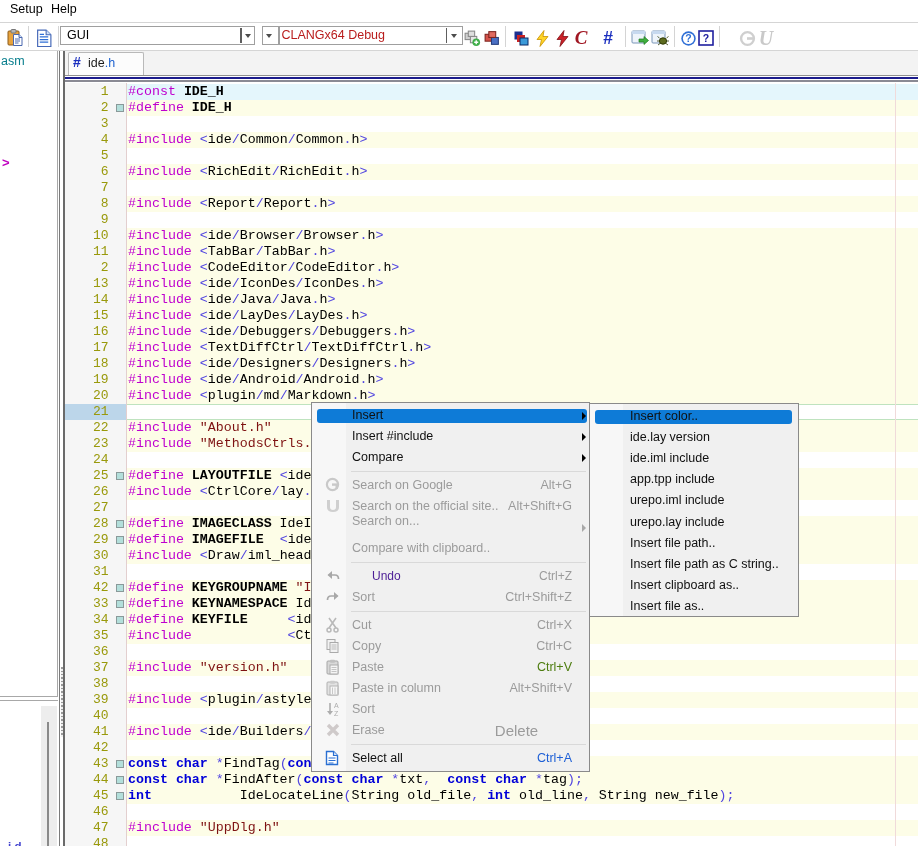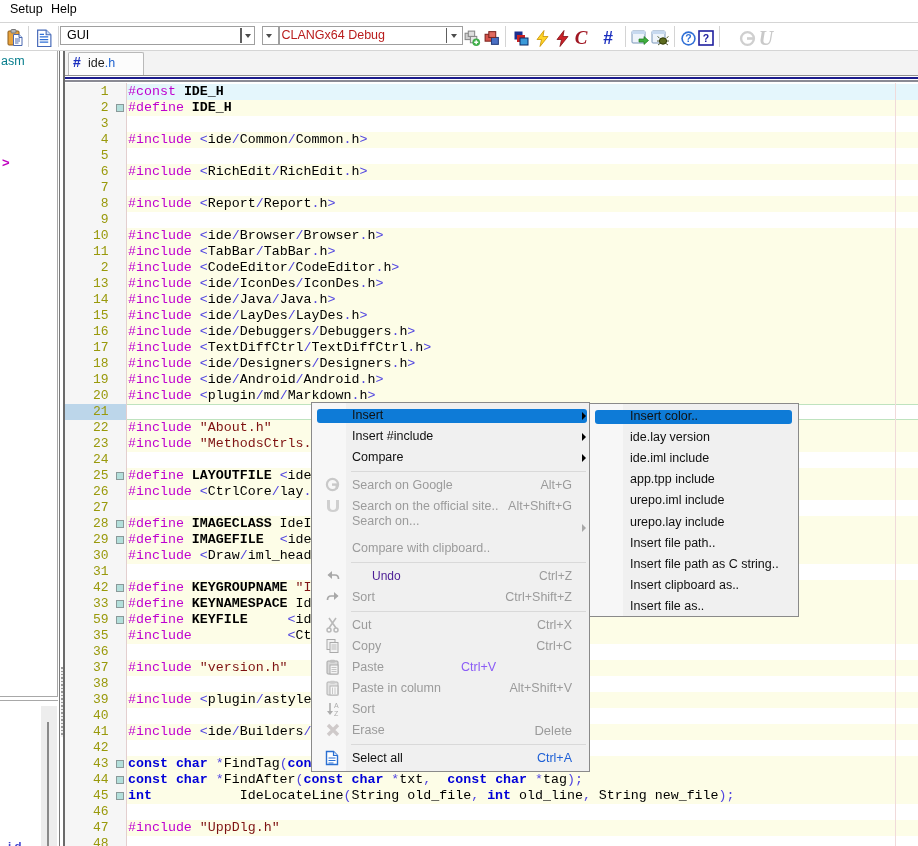--- a/index.html
+++ b/index.html
@@ -248,21 +248,21 @@
 <div class="ln" style="top:564px">31</div>
 <div class="row" style="top:580px;background:#fdfde7"></div>
 <div class="ln" style="top:580px">42</div>
 <div class="fold" style="top:584px"></div>
 <div class="code" style="top:580px"><span class="p">#define</span><span class="t">&nbsp;</span><span class="m">KEYGROUPNAME</span><span class="t">&nbsp;</span><span class="s">"Ide"</span></div>
 <div class="row" style="top:596px;background:#fdfde7"></div>
 <div class="ln" style="top:596px">33</div>
 <div class="fold" style="top:600px"></div>
 <div class="code" style="top:596px"><span class="p">#define</span><span class="t">&nbsp;</span><span class="m">KEYNAMESPACE</span><span class="t">&nbsp;IdeKeys</span></div>
 <div class="row" style="top:612px;background:#fdfde7"></div>
-<div class="ln" style="top:612px">59</div>
+<div class="ln" style="top:612px">34</div>
 <div class="fold" style="top:616px"></div>
 <div class="code" style="top:612px"><span class="p">#define</span><span class="t">&nbsp;</span><span class="m">KEYFILE</span><span class="t">&nbsp;&nbsp;&nbsp;&nbsp;&nbsp;</span><span class="o">&lt;</span><span class="t">ide</span><span class="o">/</span><span class="t">ide</span><span class="o">.</span><span class="t">key</span><span class="o">&gt;</span></div>
 <div class="row" style="top:628px;background:#fdfde7"></div>
 <div class="ln" style="top:628px">35</div>
 <div class="code" style="top:628px"><span class="p">#include</span><span class="t">&nbsp;&nbsp;&nbsp;&nbsp;&nbsp;&nbsp;&nbsp;&nbsp;&nbsp;&nbsp;&nbsp;&nbsp;</span><span class="o">&lt;</span><span class="t">CtrlLib</span><span class="o">/</span><span class="t">key_header</span><span class="o">.</span><span class="t">h</span><span class="o">&gt;</span></div>
 <div class="row" style="top:644px;background:#ffffff"></div>
 <div class="ln" style="top:644px">36</div>
 <div class="row" style="top:660px;background:#fdfde7"></div>
 <div class="ln" style="top:660px">37</div>
 <div class="code" style="top:660px"><span class="p">#include</span><span class="t">&nbsp;</span><span class="s">"version.h"</span></div>
@@ -349,21 +349,21 @@
       <circle cx="11" cy="13" r="2" fill="none" stroke="#b9b9b9" stroke-width="1.5"></circle>
     </svg></div>
 <div style="position:absolute;left:352px;top:636px;height:21px;line-height:21px;font-size:12.5px;color:#9b9b9b">Copy</div>
 <div style="position:absolute;left:461px;top:636px;width:111px;height:21px;line-height:21px;font-size:12.5px;color:#9b9b9b;text-align:right">Ctrl+C</div>
 <div style="position:absolute;left:325px;top:638px;width:16px;height:16px"><svg width="16" height="16" viewBox="0 0 16 16">
       <rect x="2" y="1.5" width="8" height="10" fill="#f2f2f2" stroke="#aaa"></rect>
       <rect x="5" y="4.5" width="8" height="10" fill="#f2f2f2" stroke="#aaa"></rect>
       <path d="M6.5 7h5M6.5 9h5M6.5 11h5" stroke="#bbb"></path>
     </svg></div>
 <div style="position:absolute;left:352px;top:657px;height:21px;line-height:21px;font-size:12.5px;color:#9b9b9b">Paste</div>
-<div style="position:absolute;left:461px;top:657px;width:111px;height:21px;line-height:21px;font-size:12.5px;color:#8b5cf6;">Ctrl+V</div>
+<div style="position:absolute;left:461px;top:657px;width:111px;height:21px;line-height:21px;font-size:12.5px;color:#4d7c0f;text-align:right">Ctrl+V</div>
 <div style="position:absolute;left:325px;top:659px;width:16px;height:16px"><svg width="16" height="16" viewBox="0 0 16 16">
       <rect x="2" y="2" width="11" height="13" rx="1" fill="#d8d8d8" stroke="#a6a6a6"></rect>
       <rect x="5" y="0.8" width="5" height="3" rx="1" fill="#c0c0c0"></rect>
       <rect x="5" y="6" width="8" height="9" fill="#f5f5f5" stroke="#ababab"></rect>
       <path d="M6.5 8.5h5M6.5 10.5h5M6.5 12.5h5" stroke="#c4c4c4"></path>
     </svg></div>
 <div style="position:absolute;left:352px;top:678px;height:21px;line-height:21px;font-size:12.5px;color:#9b9b9b">Paste in column</div>
 <div style="position:absolute;left:461px;top:678px;width:111px;height:21px;line-height:21px;font-size:12.5px;color:#9b9b9b;text-align:right">Alt+Shift+V</div>
 <div style="position:absolute;left:325px;top:680px;width:16px;height:16px"><svg width="16" height="16" viewBox="0 0 16 16">
       <rect x="2" y="2" width="11" height="13" rx="1" fill="#e2e2e2" stroke="#b0b0b0"></rect>
@@ -372,21 +372,21 @@
       <path d="M7.5 7.5v6.5M10 7.5v6.5M12.5 7.5v6.5" stroke="#c8c8c8"></path>
     </svg></div>
 <div style="position:absolute;left:352px;top:699px;height:21px;line-height:21px;font-size:12.5px;color:#9b9b9b">Sort</div>
 <div style="position:absolute;left:325px;top:701px;width:16px;height:16px"><svg width="16" height="16" viewBox="0 0 16 16">
       <path d="M5 2 L5 12" stroke="#adadad" stroke-width="1.6"></path>
       <path d="M2 10 L5 14 L8 10 Z" fill="#adadad"></path>
       <text x="9" y="7" font-size="7" fill="#adadad" font-family="Liberation Sans">A</text>
       <text x="9" y="15" font-size="7" fill="#adadad" font-family="Liberation Sans">Z</text>
     </svg></div>
 <div style="position:absolute;left:352px;top:720px;height:21px;line-height:21px;font-size:12.5px;color:#9b9b9b">Erase</div>
-<div style="position:absolute;left:461px;top:720px;width:111px;height:21px;line-height:21px;font-size:13px;color:#9b9b9b;text-align:right">Delete</div>
+<div style="position:absolute;left:461px;top:720px;width:111px;height:21px;line-height:21px;font-size:15px;color:#9b9b9b;text-align:center">Delete</div>
 <div style="position:absolute;left:325px;top:722px;width:16px;height:16px"><svg width="16" height="16" viewBox="0 0 16 16">
       <path d="M3 3 L13 13 M13 3 L3 13" stroke="#cfcaca" stroke-width="3.4"></path>
     </svg></div>
 <div style="position:absolute;left:351px;top:744px;width:235px;height:1px;background:#d9d9d9"></div>
 <div style="position:absolute;left:352px;top:748px;height:21px;line-height:21px;font-size:12.5px;color:#101010">Select all</div>
 <div style="position:absolute;left:461px;top:748px;width:111px;height:21px;line-height:21px;font-size:12.5px;color:#1d5fd6;text-align:right">Ctrl+A</div>
 <div style="position:absolute;left:325px;top:750px;width:16px;height:16px"><svg width="14" height="16" viewBox="0 0 14 16">
       <path d="M1.5 1.5 h7 l4 4 v9 h-11 Z" fill="#fff" stroke="#2a6fd2" stroke-width="1.4"></path>
       <path d="M8.5 1.5 v4 h4" fill="#dbe7fa" stroke="#2a6fd2" stroke-width="1.2"></path>
       <path d="M3.5 8h7M3.5 10.5h7M3.5 13h5" stroke="#2a6fd2" stroke-width="1.1"></path>

